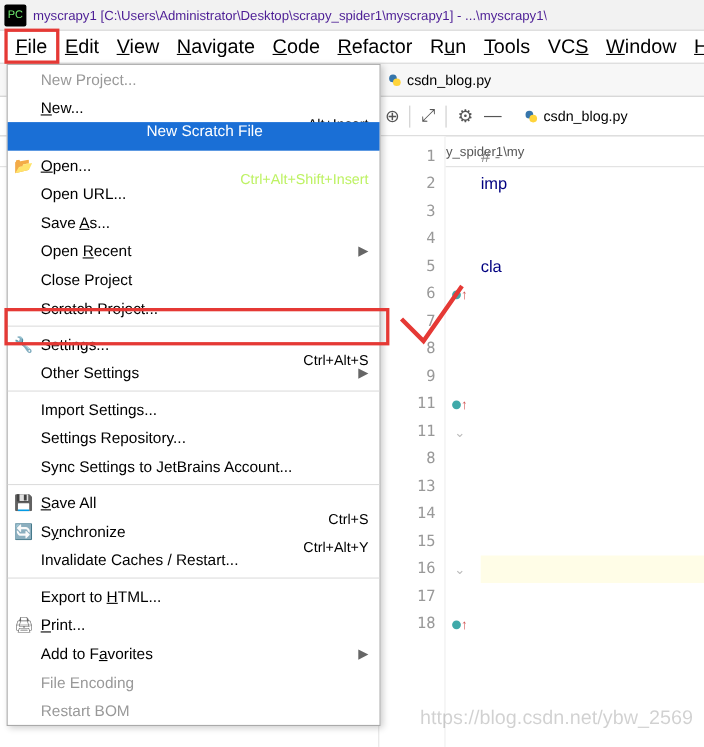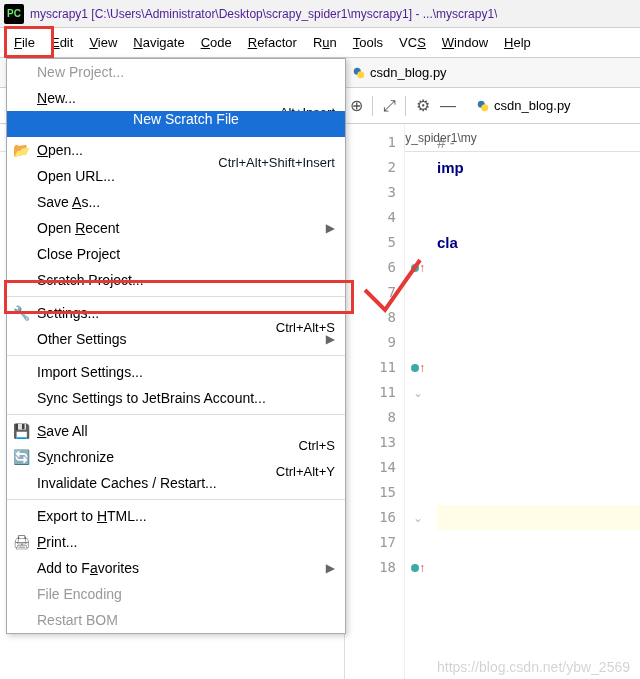--- a/index.html
+++ b/index.html
@@ -1,25 +1,25 @@
 <!DOCTYPE html>
 <html><head>
 <meta charset="utf-8">
 <style>
   * { box-sizing: border-box; margin: 0; padding: 0; font-family: "Segoe UI", Arial, sans-serif; }
   body { width: 640px; height: 679px; overflow: hidden; background: #fff; font-size: 14px; color: #000; position: relative; }
 
   
   .titlebar { height: 28px; background: #f2f2f2; display: flex; align-items: center; padding: 0 4px; border-bottom: 1px solid #d0d0d0; }
-  .app-icon { width: 20px; height: 20px; background: #000; color: #6fe86f; font-size: 10px; font-weight: bold; display: flex; align-items: center; justify-content: center; border-radius: 2px; margin-right: 6px; }
+  .app-icon { width: 20px; height: 20px; background: #000; color: #6fe86f; font-size: 10px; font-weight: normal; display: flex; align-items: center; justify-content: center; border-radius: 2px; margin-right: 6px; }
   .title-text { font-size: 12px; color: #4c1d95; white-space: nowrap; overflow: hidden; }
 
   
   .menubar { height: 30px; display: flex; align-items: center; padding: 0 6px; border-bottom: 1px solid #d0d0d0; background: #fff; }
-  .menubar .menu-item { padding: 4px 8px; font-size: 13px; cursor: default; }
+  .menubar .menu-item { padding: 4px 8px; font-size: 18px; cursor: default; }
   .menubar .menu-item u { text-decoration: underline; }
   .file-highlight { position: absolute; left: 4px; top: 26px; width: 50px; height: 32px; border: 3px solid #e53935; pointer-events: none; z-index: 50; }
 
   
   .tab-row { height: 30px; background: #f7f7f7; border-bottom: 1px solid #d0d0d0; display: flex; align-items: center; padding-left: 344px; }
   .file-tab { display: flex; align-items: center; gap: 4px; font-size: 13px; padding: 0 8px; }
   .py-icon { width: 14px; height: 14px; display:inline-block; }
 
   
   .tool-row { height: 36px; border-bottom: 1px solid #d0d0d0; display:flex; align-items:center; }
@@ -30,46 +30,46 @@
 
   .breadcrumb-row { height: 28px; border-bottom: 1px solid #e0e0e0; display:flex; align-items:center; padding-left:344px; font-size:12px; color:#555; }
   
   
   .dropdown { position: absolute; left: 6px; top: 58px; width: 340px; background: #fff; border: 1px solid #aaa; box-shadow: 2px 2px 6px rgba(0,0,0,.2); z-index: 40; }
   .dropdown .mi { height: 26px; display:flex; align-items:center; padding: 0 10px 0 30px; font-size: 14px; position: relative; }
   .dropdown .mi.disabled { color: #999; }
   .dropdown .mi.selected { background: #1a6fd6; color: #fff; flex-direction: column; }
   .dropdown .mi .shortcut { margin-left: auto; font-size: 13px; margin-top: 28px; }
   .dropdown .mi .arrow { margin-left:auto; font-size:12px; color:#666; }
-  .dropdown .mi.selected .shortcut { color:#0f172a; }
+  .dropdown .mi.selected .shortcut { color:#bef264; }
   .dropdown .sep { height:1px; background:#ddd; margin: 3px 0; }
   .dropdown .mi .licon { position:absolute; left:6px; width:16px; text-align:center; color:#666; font-size:14px; }
   .dropdown .mi u { text-decoration: underline; }
 
   .settings-highlight { position:absolute; left:4px; top: 280px; width: 350px; height: 34px; border: 3px solid #e53935; pointer-events:none; z-index: 45; }
 
   
   .editor-area { position:absolute; right:0; top:124px; bottom:0; width: 296px; display:flex; }
   .vline { width:1px; background:#ddd; }
   .gutter { width: 60px; background:#fff; border-right:1px solid #eee; text-align:right; padding: 6px 8px 0 0; }
   .gutter .ln { height: 25px; line-height:25px; font-family: Consolas, monospace; font-size: 14px; color:#999; position:relative; }
   .gut-icons { width: 26px; padding-top:6px; }
   .gut-icons .gi { height:25px; display:flex; align-items:center; justify-content:center; font-size:12px; color:#888; }
   .gi .dot { width:8px; height:8px; border-radius:50%; background:#3fa9a9; display:inline-block; }
   .gi .up { color:#d05050; font-weight:bold; }
   .code { flex:1; padding: 6px 0 0 6px; font-family: Consolas, monospace; font-size:15px; }
   .code .cl { height:25px; line-height:25px; white-space:pre; }
   .comment { color:#888; font-style:italic; }
-  .kw { color:#000080; font-weight:bold; }
+  .kw { color:#000080; font-weight:normal; }
   .code .cl.hl { background:#fffde7; }
 
   .checkmark { position:absolute; left:360px; top:255px; width:70px; height:70px; z-index:30; pointer-events:none; }
   .checkmark svg { stroke:#e53935; stroke-width:4; fill:none; }
 
-  .watermark { position:absolute; right:10px; bottom:4px; font-size:14px; color:rgba(0,0,0,.18); z-index:60; }
+  .watermark { position:absolute; right:10px; bottom:16px; font-size:18px; color:rgba(0,0,0,.18); z-index:60; }
 </style>
 </head>
 <body>
 
 <div class="titlebar">
   <div class="app-icon">PC</div>
   <div class="title-text">myscrapy1 [C:\Users\Administrator\Desktop\scrapy_spider1\myscrapy1] - ...\myscrapy1\</div>
 </div>
 
 <div class="menubar">
@@ -160,20 +160,23 @@
       <span>Settings...</span>
       <span class="shortcut">Ctrl+Alt+S</span>
     </div>
     <div class="mi">
       <span>Other Settings</span>
       <span class="arrow">▶</span>
     </div>
     <div class="sep"></div>
     <div class="mi">
       <span>Import Settings...</span>
+    </div>
+    <div class="mi">
+      <span>Settings Repository...</span>
     </div>
     <div class="mi">
       <span>Sync Settings to JetBrains Account...</span>
     </div>
     <div class="sep"></div>
     <div class="mi">
       <span class="licon">💾</span>
       <span><u>S</u>ave All</span>
       <span class="shortcut">Ctrl+S</span>
     </div>

